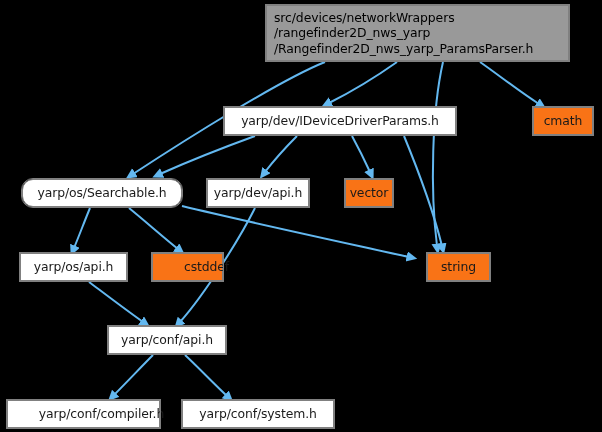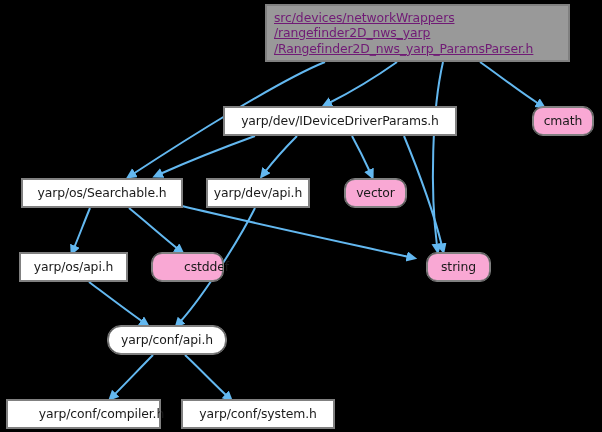--- a/index.html
+++ b/index.html
@@ -31,22 +31,22 @@
     align-items: center;
     justify-content: center;
     text-align: center;
     color: #1a1a1a;
     font-size: 12.4px;
     line-height: 15.5px;
     white-space: pre;
     letter-spacing: -0.1px;
   }
   .gnode.fill-white  { background: #ffffff; }
-  .gnode.fill-gray   { background: #f9a8d4; border-radius: 10px; }
-  .gnode.fill-root   { background: #999999; color: #701a75; text-decoration: underline; }
+  .gnode.fill-gray   { background: #f97316; }
+  .gnode.fill-root   { background: #999999; color: #000000; }
   .gnode.multiline {
     justify-content: flex-start;
     text-align: left;
     padding-left: 7px;
   }
 </style>
 </head>
 <body>
 
 <div id="canvas-root">
@@ -73,23 +73,23 @@
         <path d="M 153,355 C 142,366 127,382 114,395" fill="none" stroke="#63b8f0" stroke-width="2" marker-end="url(#arrowhead)"></path>
         <path d="M 185,355 C 197,366 213,383 227,396" fill="none" stroke="#63b8f0" stroke-width="2" marker-end="url(#arrowhead)"></path>
       </g>
   </svg>
   <div id="nodes-layer">
       <div class="gnode fill-root multiline" style="left: 266px; top: 5px; width: 303px; height: 56px;">src/devices/networkWrappers
 /rangefinder2D_nws_yarp
 /Rangefinder2D_nws_yarp_ParamsParser.h</div>
       <div class="gnode fill-white" style="left: 224px; top: 107px; width: 232px; height: 28px;">yarp/dev/IDeviceDriverParams.h</div>
       <div class="gnode fill-gray" style="left: 533px; top: 107px; width: 60px; height: 28px;">cmath</div>
-      <div class="gnode fill-white" style="left: 22px; top: 179px; width: 160px; height: 28px;">yarp/os/Searchable.h</div>
+      <div class="gnode fill-white" style="left: 22px; top: 179px; width: 160px; height: 28px; border-radius: 11px;">yarp/os/Searchable.h</div>
       <div class="gnode fill-white" style="left: 207px; top: 179px; width: 102px; height: 28px;">yarp/dev/api.h</div>
-      <div class="gnode fill-gray" style="left: 345px; top: 179px; width: 61px; height: 28px;">vector</div>
+      <div class="gnode fill-gray" style="left: 345px; top: 179px; width: 48px; height: 28px;">vector</div>
       <div class="gnode fill-white" style="left: 20px; top: 253px; width: 107px; height: 28px;">yarp/os/api.h</div>
       <div class="gnode fill-gray" style="left: 152px; top: 253px; width: 71px; height: 28px; padding-left: 38px;">cstddef</div>
       <div class="gnode fill-gray" style="left: 414px; top: 253px; width: 63px; height: 28px; margin-left: 13px;">string</div>
-      <div class="gnode fill-white" style="left: 108px; top: 326px; width: 118px; height: 28px; border-radius: 13px;">yarp/conf/api.h</div>
+      <div class="gnode fill-white" style="left: 108px; top: 326px; width: 118px; height: 28px;">yarp/conf/api.h</div>
       <div class="gnode fill-white" style="left: 7px; top: 400px; width: 153px; height: 28px; padding-left: 36px;">yarp/conf/compiler.h</div>
       <div class="gnode fill-white" style="left: 182px; top: 400px; width: 152px; height: 28px;">yarp/conf/system.h</div>
     </div>
 </div>
 
 </body></html>

